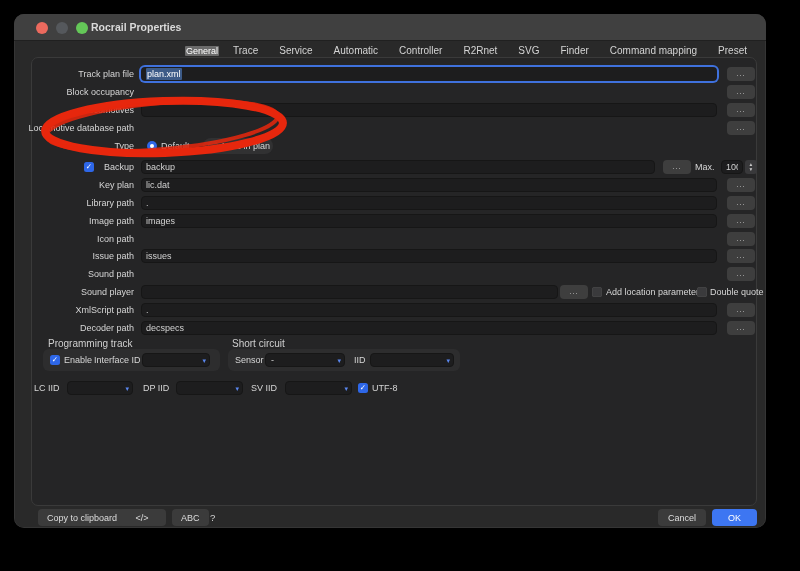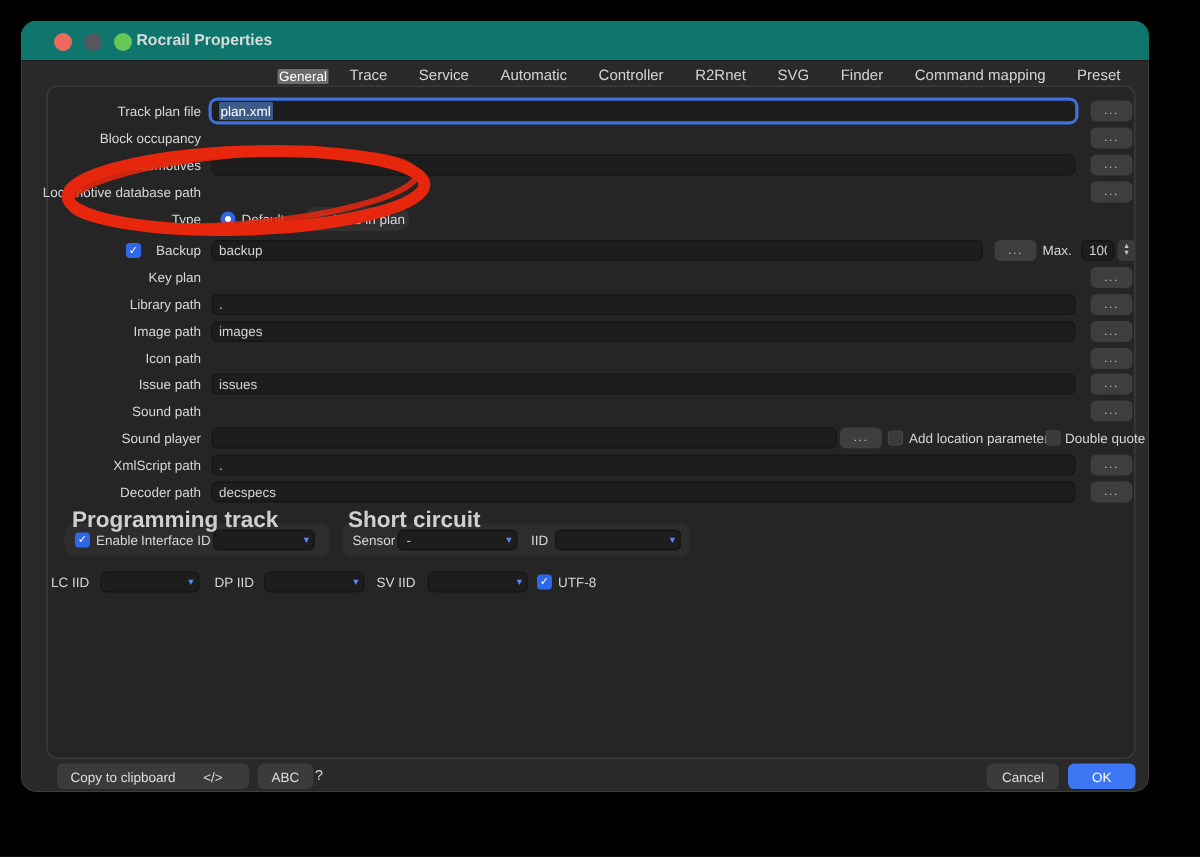--- a/index.html
+++ b/index.html
@@ -2,21 +2,21 @@
 <html><head>
 <meta charset="utf-8">
 <style>
   html,body{margin:0;padding:0}
   body{
     width:800px;height:571px;background:#000;position:relative;overflow:hidden;
     font-family:"Liberation Sans","DejaVu Sans",sans-serif;
   }
   .window{position:absolute;left:14px;top:14px;width:752px;height:514px;background:#292929;
     border-radius:10px;box-shadow:0 22px 55px rgba(0,0,0,.8), inset 0 0 0 .5px rgba(255,255,255,.12)}
-  .titlebar{position:absolute;left:0;top:0;width:100%;height:27px;background:#0f766e;
+  .titlebar{position:absolute;left:0;top:0;width:100%;height:27px;background:#404040;
     border-radius:10px 10px 0 0;border-bottom:1px solid #202020;box-sizing:border-box}
   .tl{position:absolute;top:8px;width:12px;height:12px;border-radius:50%}
   .tl.red{left:22px;background:#ec6a5e}
   .tl.gray{left:42px;background:#55585c}
   .tl.green{left:62px;background:#64c758}
   .wtitle{position:absolute;left:77px;top:0;line-height:26px;font-size:10.5px;font-weight:700;color:#dadada;white-space:nowrap}
   .tabs{position:absolute;left:171px;top:29px;height:15px;display:flex;gap:7px;align-items:center}
   .seg{font-size:10px;color:#d4d4d4;padding:1.5px 7px;border-radius:4px;white-space:nowrap;cursor:default}
   .seg.sel{background:#6b6b6b;color:#fff}
   .panel{position:absolute;left:17px;top:43px;width:726px;height:449px;background:#252526;
@@ -38,21 +38,21 @@
   .radio .dot{position:absolute;left:3px;top:3px;width:4px;height:4px;border-radius:50%;background:#fff}
   .rlabel{position:absolute;top:50%;transform:translateY(-50%);font-size:9px;color:#d6d6d6;white-space:nowrap}
   .pill{position:absolute;top:0;height:16px;background:#313132;border-radius:8px}
   .pill .radio{left:5px}
   .pill .rlabel{left:19px}
   .combo{position:absolute;top:1px;height:14px;background:#1d1d1e;border:1px solid #161616;border-radius:4px;
     box-sizing:border-box;display:flex;align-items:center;justify-content:space-between;padding:0 3px 0 5px}
   .combo .val{font-size:9px;color:#d2d2d2}
   .chev{color:#5b87ef;font-size:7px;line-height:1}
   .group{position:absolute;background:rgba(255,255,255,.04);border-radius:6px}
-  .gtitle{position:absolute;font-size:15px;font-weight:700;color:#cfcfcf;white-space:nowrap}
+  .gtitle{position:absolute;font-size:10px;font-weight:400;color:#cfcfcf;white-space:nowrap}
   .maxlbl{position:absolute;top:50%;transform:translateY(-50%);font-size:9px;color:#d6d6d6;white-space:nowrap}
   .stepper{position:absolute;top:1px;width:12px;height:14px;display:flex;flex-direction:column;align-items:center;
     justify-content:center;background:#39393b;border-radius:3px}
   .stepper i{font-style:normal;color:#c8c8c8;font-size:5.5px;line-height:5px}
   .footer-btn{position:absolute;top:495px;height:17px;background:#3b3b3b;border:none;border-radius:4px;color:#dedede;
     font-size:9px;font-family:inherit;padding:0 9px;display:inline-flex;align-items:center;white-space:nowrap;box-sizing:border-box}
   .footer-btn.ok{background:#3d76f2;color:#fff;justify-content:center}
   .footer-btn.cancel{justify-content:center}
   .help{position:absolute;top:495px;height:17px;display:flex;align-items:center;font-size:9.5px;color:#d6d6d6}
   .annot{position:absolute;left:36px;top:93px;pointer-events:none}
@@ -130,20 +130,21 @@
       <span class="maxlbl" style="left:663px">Max.</span>
       <input class="inp" style="left: 689px; width: 22px;" value="100">
       <span class="stepper" style="left:713px">
           <i>▴</i>
           <i>▾</i>
         </span>
     </div>
 
     <div class="row" style="top:119px">
       <span class="lbl">Key plan</span>
+      <input class="inp" value="lic.dat" style="">
       <button class="browse">...</button>
     </div>
 
     <div class="row" style="top:137px">
       <span class="lbl">Library path</span>
       <input class="inp" value="." style="">
       <button class="browse">...</button>
     </div>
 
     <div class="row" style="top:155px">

